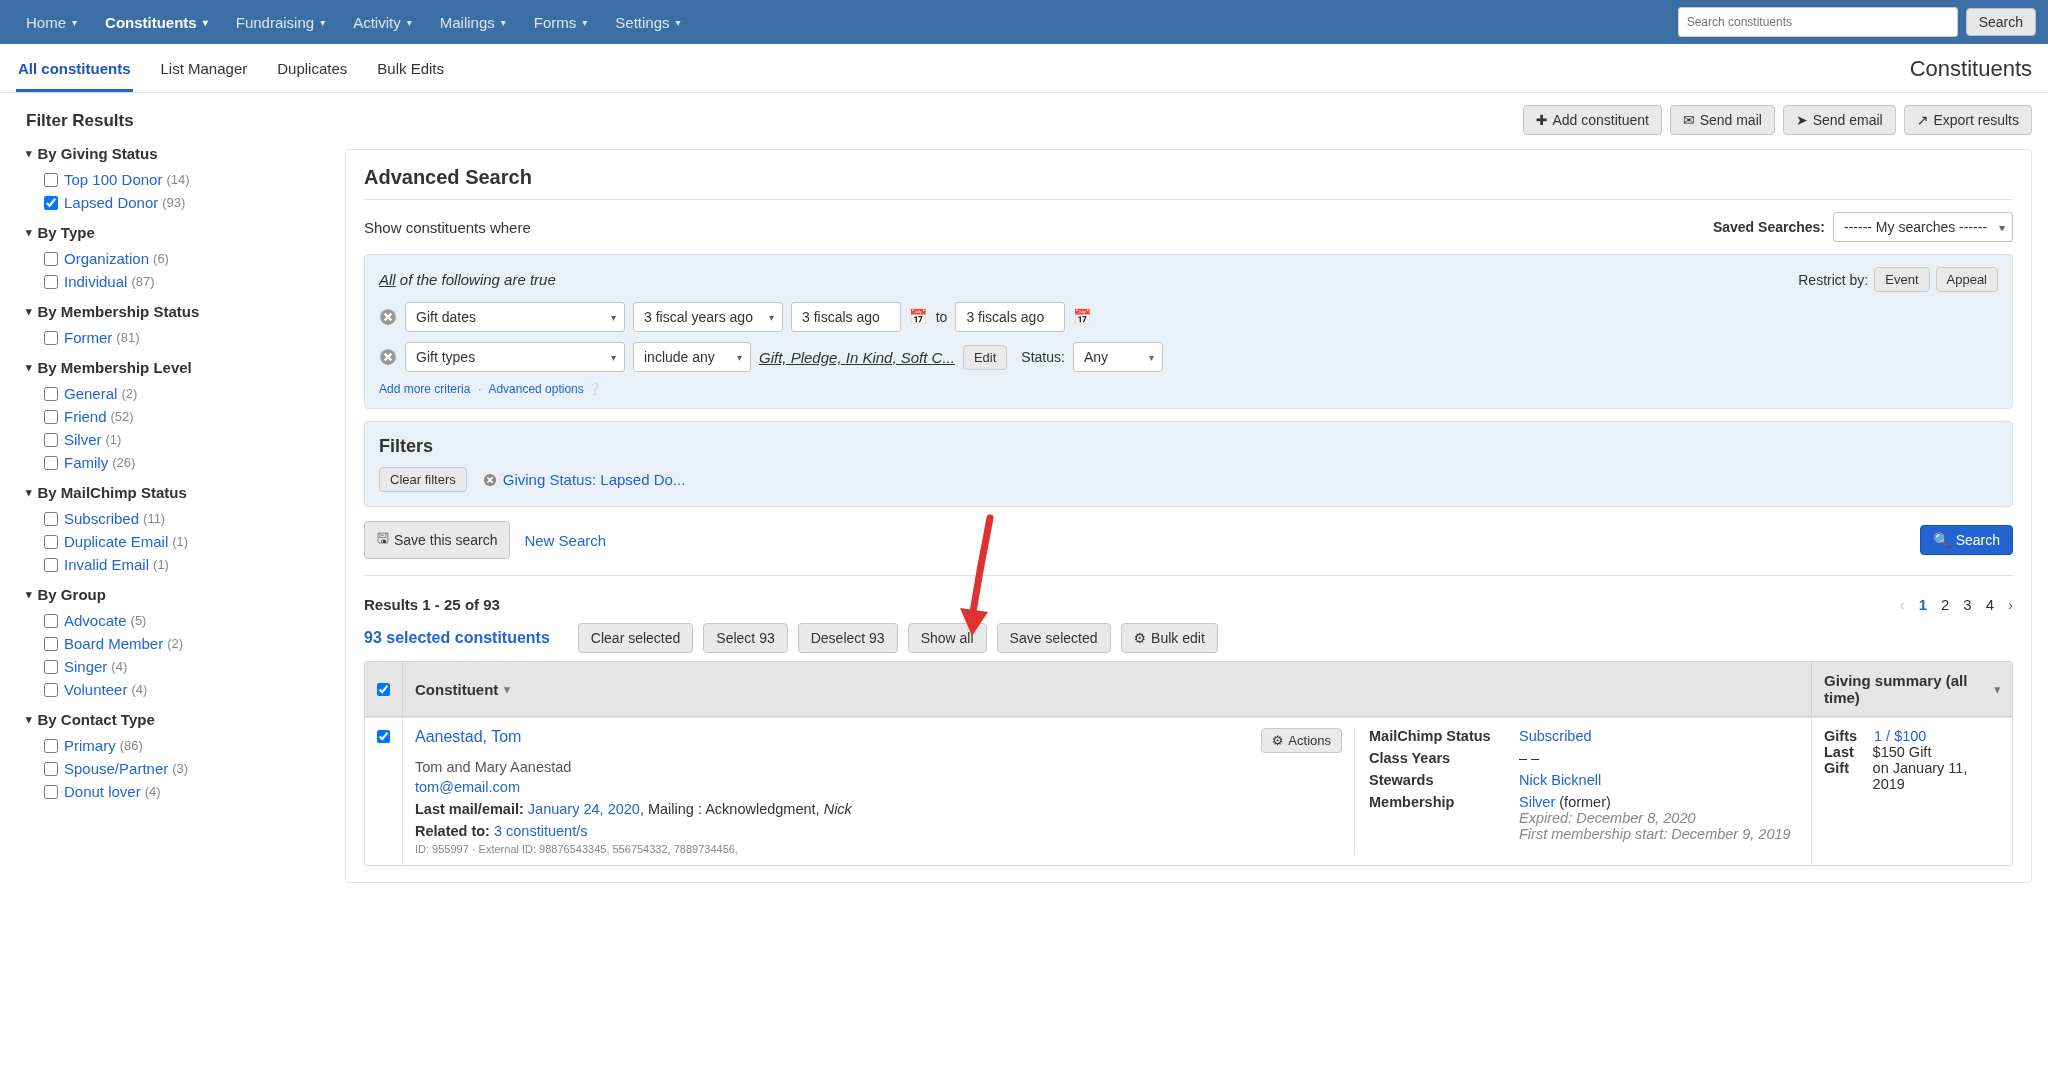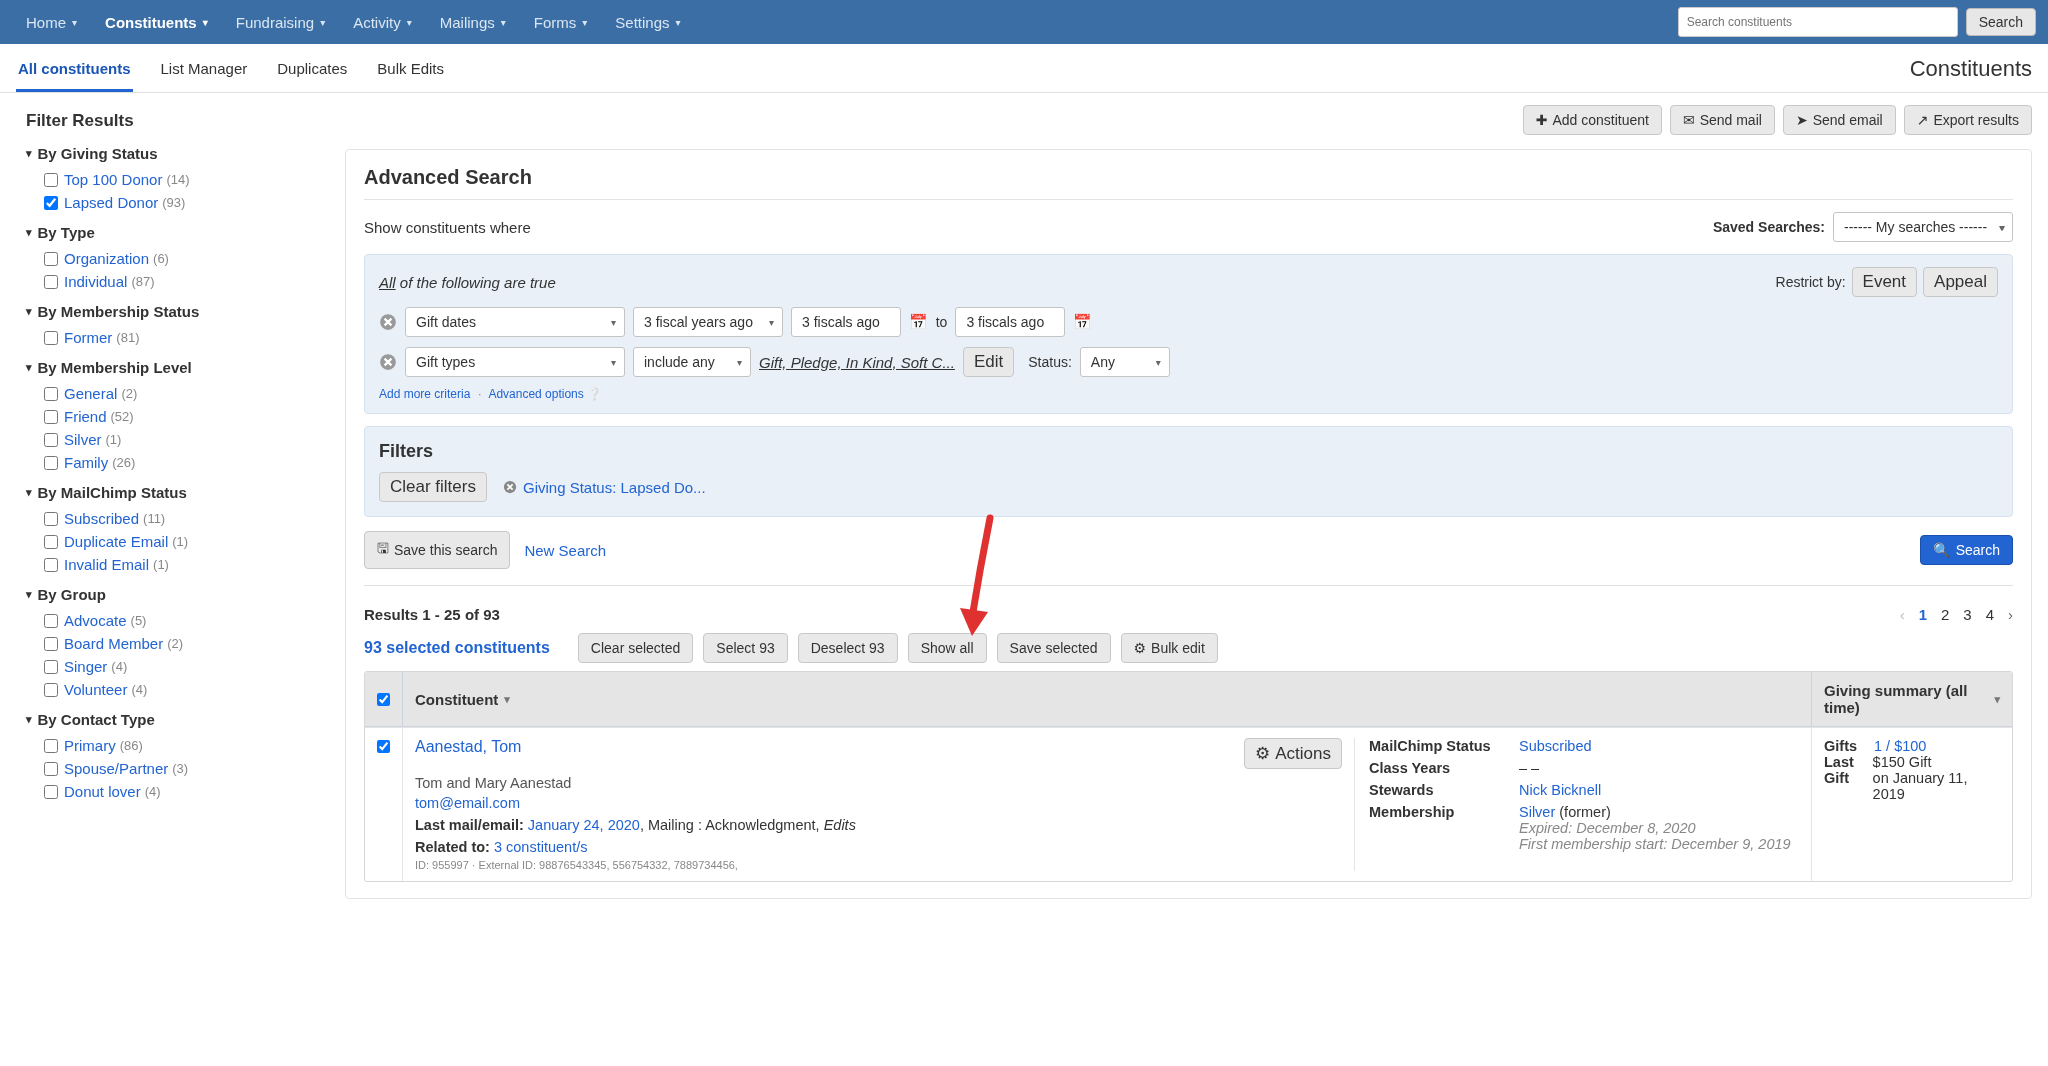--- a/index.html
+++ b/index.html
@@ -26,21 +26,21 @@
 .filter-group h4::before { content: "▾"; font-size: 11px; margin-right: 6px; color: #333; }
 .filter-item { display: flex; align-items: center; padding: 3px 0 3px 18px; font-size: 15px; }
 .filter-item input[type=checkbox] { width: 14px; height: 14px; margin-right: 6px; }
 .filter-item .lbl { color: #2264d2; cursor: pointer; }
 .filter-item .cnt { color: #888; font-size: 13px; margin-left: 4px; }
 
 .main { flex: 1; padding: 12px 16px 20px 10px; min-width: 0; }
 .action-row { display: flex; justify-content: flex-end; gap: 8px; margin-bottom: 14px; }
 .btn { background: #e9e9e9; border: 1px solid #c8c8c8; border-radius: 4px; padding: 6px 12px; font-size: 14px; cursor: pointer; color: #333; display: inline-flex; align-items: center; gap: 5px; }
 .btn-primary { background: #2264d2; color: #fff; border: 1px solid #1a50ab; }
-.btn-sm { padding: 4px 10px; font-size: 17px; }
+.btn-sm { padding: 4px 10px; font-size: 13px; }
 
 .panel { background: #fff; border: 1px solid #e3e3e3; border-radius: 4px; padding: 16px 18px; }
 .panel h2 { font-size: 20px; font-weight: 700; margin-bottom: 12px; border-bottom: 1px solid #e3e3e3; padding-bottom: 10px; }
 .panel .intro-row { display: flex; align-items: center; margin-bottom: 12px; }
 .panel .intro-row .lbl { font-size: 15px; }
 .panel .intro-row .right { margin-left: auto; display: flex; align-items: center; gap: 8px; }
 .select-wrap { position: relative; display: inline-block; }
 .select-wrap::after { content: "▾"; position: absolute; right: 8px; top: 50%; transform: translateY(-50%); font-size: 10px; color: #666; pointer-events: none; }
 
 .criteria-box { background: #eaf0f8; border: 1px solid #d6e1ef; border-radius: 4px; padding: 12px 14px; margin-bottom: 12px; }
@@ -430,21 +430,21 @@
                 <a class="const-name">Aanestad, Tom</a>
                 <button class="btn btn-sm" style="margin-left:auto">
                       <span>⚙</span>
                       <span>Actions</span>
                     </button>
               </div>
               <div class="const-sub">Tom and Mary Aanestad</div>
               <a class="const-email">tom@email.com</a>
               <div class="const-line">
                 <span class="lab">Last mail/email:</span>
-                <a>January 24, 2020</a><span>, Mailing : Acknowledgment, </span><span style="font-style:italic">Edits</span>
+                <a>January 24, 2020</a><span>, Mailing : Acknowledgment, </span><span style="font-style:italic">Nick</span>
               </div>
               <div class="const-line">
                 <span class="lab">Related to:</span>
                 <a>3 constituent/s</a>
               </div>
               <div class="idline">ID: 955997 · External ID: 98876543345, 556754332, 7889734456,</div>
             </div>
             <div class="col-mid" style="border-left:1px solid #e4e4e4; padding-left:14px;">
               <div class="kv">
                     <div class="k">MailChimp Status</div>

